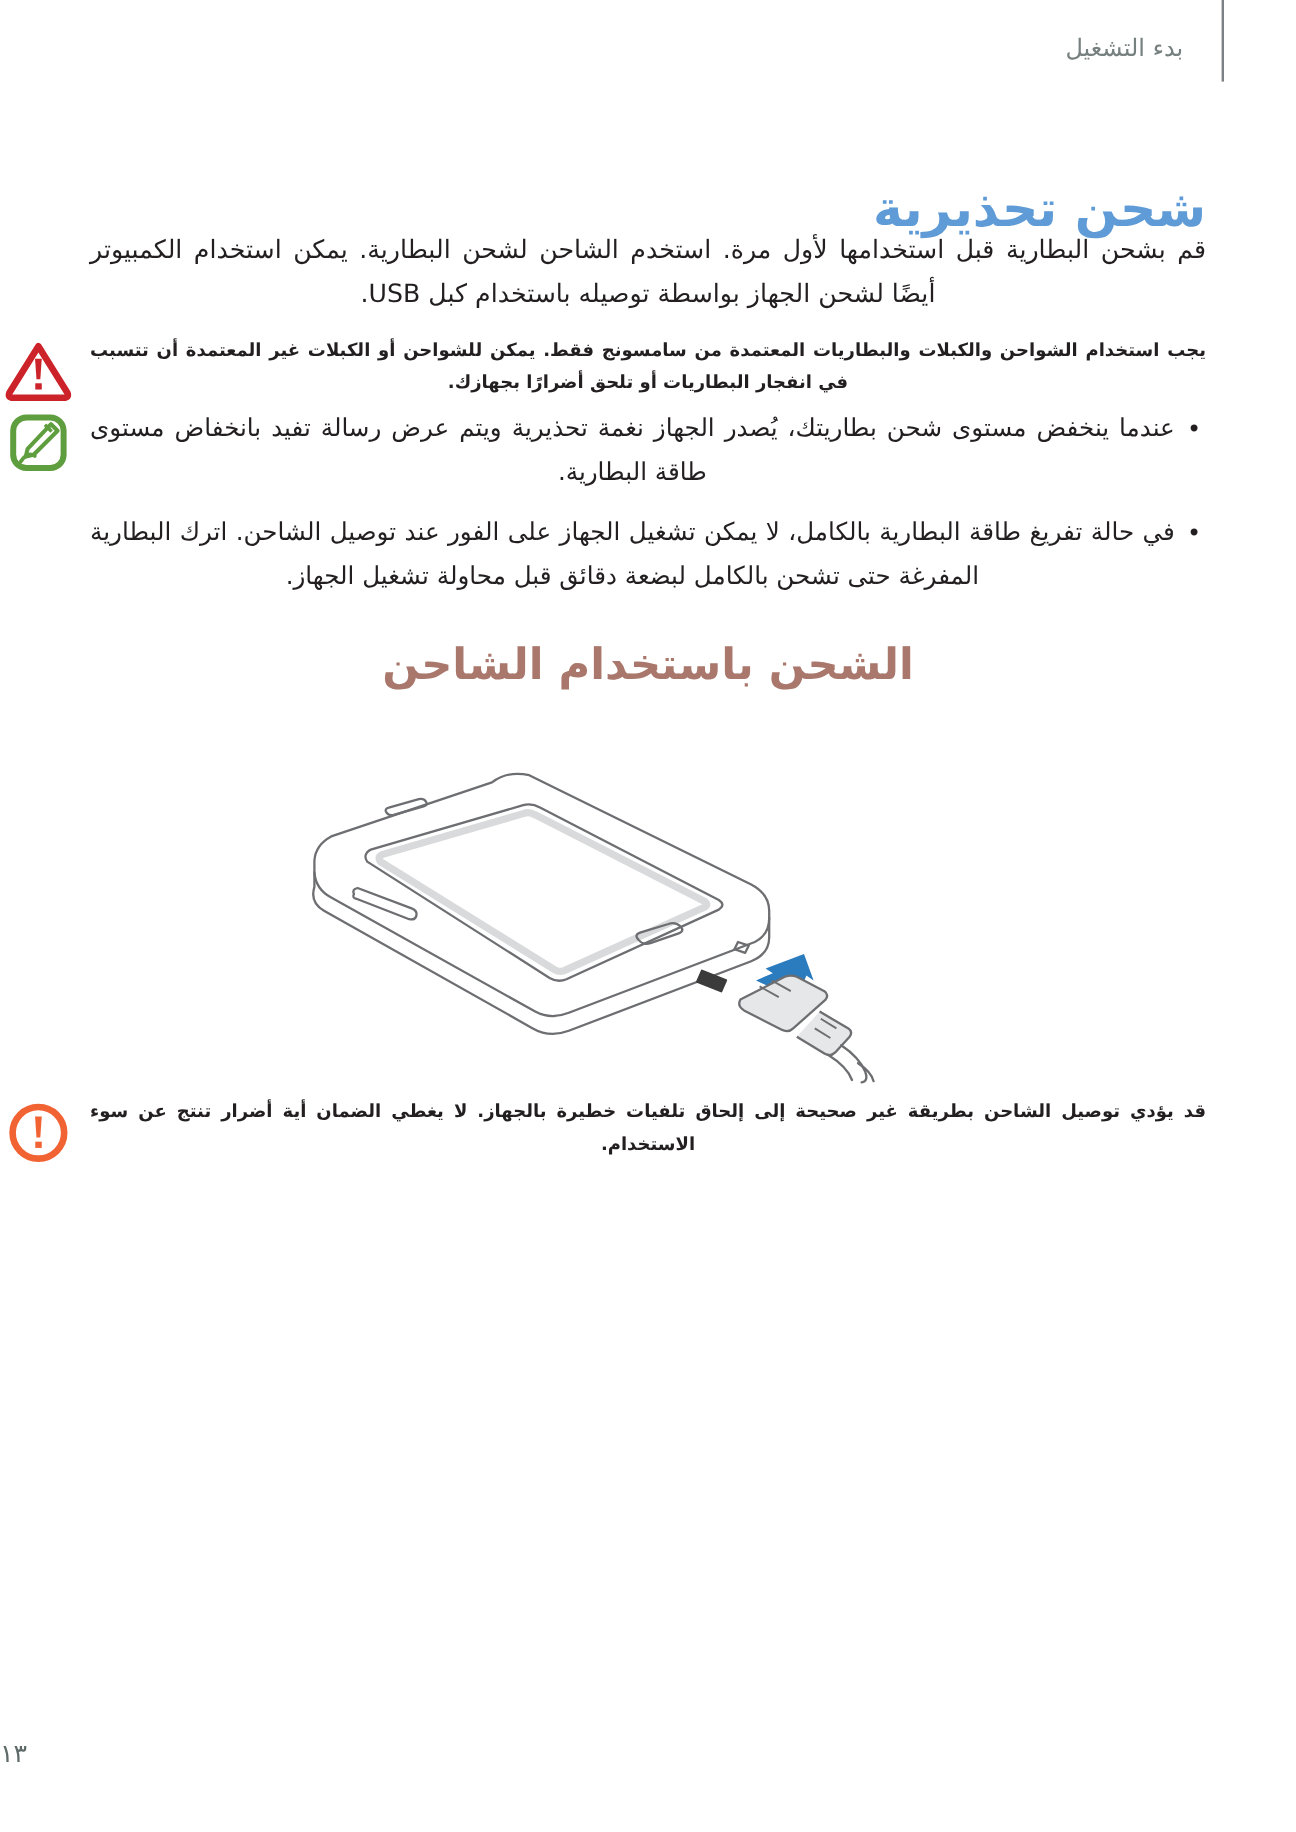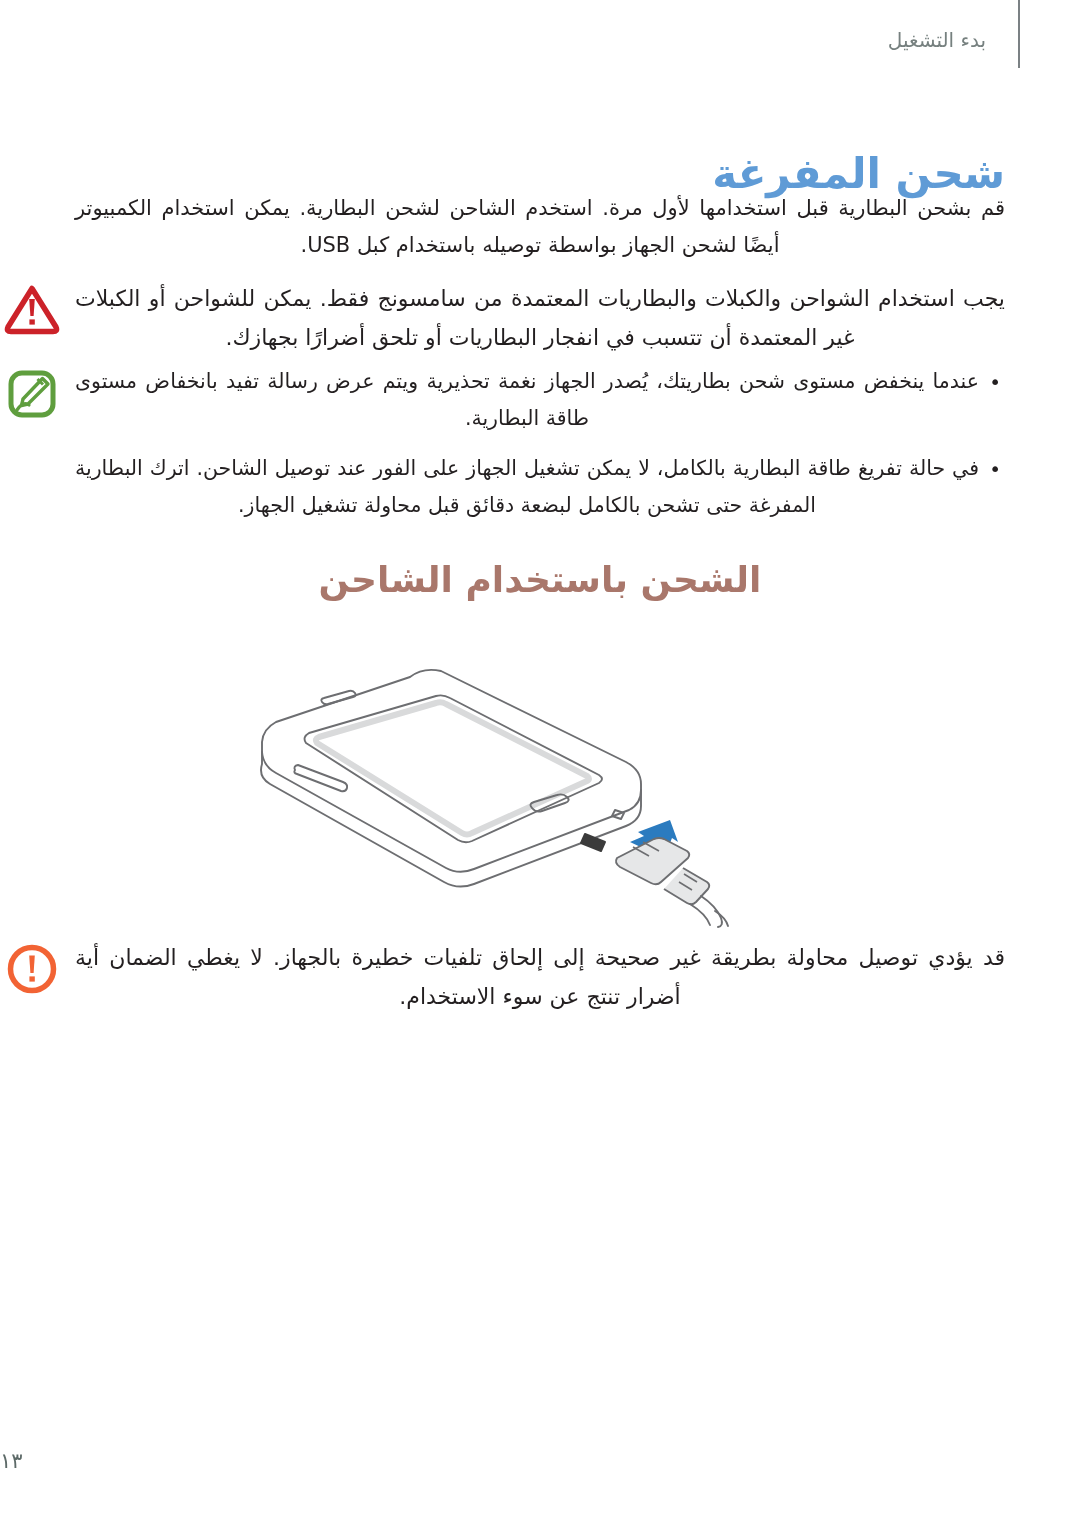--- a/index.html
+++ b/index.html
@@ -85,26 +85,27 @@
   }
 
   
   .callout {
     position: relative;
     margin-bottom: 6px;
     padding-left: 0;
     padding-right: 0;
   }
   .callout .callout-body {
-    font-size: 22px;
+    font-size: 15px;
     line-height: 1.78;
     text-align: justify;
     text-align-last: center;
     color: #231f20;
     padding-left: 0px;
+    font-weight: bold;
   }
   .callout-icon {
     position: absolute;
     left: -72px;
     top: 2px;
     width: 58px;
     height: 58px;
   }
 
   
@@ -166,21 +167,21 @@
 </head>
 <body>
 
 <div class="page">
 
   <div class="header">
     <span class="header-rule"></span>
     <span class="header-text">بدء التشغيل</span>
   </div>
 
-  <h1 class="title">شحن المفرغة</h1>
+  <h1 class="title">شحن تحذيرية</h1>
 
   <div class="content">
 
     <p class="body first">قم بشحن البطارية قبل استخدامها لأول مرة. استخدم الشاحن لشحن البطارية. يمكن استخدام الكمبيوتر أيضًا لشحن الجهاز بواسطة توصيله باستخدام كبل USB.</p>
 
     <div class="callout">
       <span class="callout-icon">
         <svg width="58" height="58" viewBox="0 0 58 58">
           <path d="M29 7.5 L53 46 Q55 50.5 50 50.5 L8 50.5 Q3 50.5 5 46 Z" fill="none" stroke="#cc2229" stroke-width="5.5" stroke-linejoin="round"></path>
           <path d="M26.2 18 L31.8 18 L30.6 35 L27.4 35 Z" fill="#cc2229"></path>
@@ -262,20 +263,20 @@
     </div>
 
     <div class="callout">
       <span class="callout-icon">
         <svg width="58" height="58" viewBox="0 0 58 58">
           <circle cx="29" cy="29" r="21.5" fill="none" stroke="#f26334" stroke-width="5.5"></circle>
           <path d="M26.2 15.5 L31.8 15.5 L30.6 33 L27.4 33 Z" fill="#f26334"></path>
           <rect x="26.4" y="36.4" width="5.4" height="5.2" fill="#f26334"></rect>
         </svg>
       </span>
-      <div class="callout-body">قد يؤدي توصيل محاولة بطريقة غير صحيحة إلى إلحاق تلفيات خطيرة بالجهاز. لا يغطي الضمان أية أضرار تنتج عن سوء الاستخدام.</div>
+      <div class="callout-body">قد يؤدي توصيل الشاحن بطريقة غير صحيحة إلى إلحاق تلفيات خطيرة بالجهاز. لا يغطي الضمان أية أضرار تنتج عن سوء الاستخدام.</div>
     </div>
 
   </div>
 
   <div class="page-number">١٣</div>
 
 </div>
 
 </body></html>

